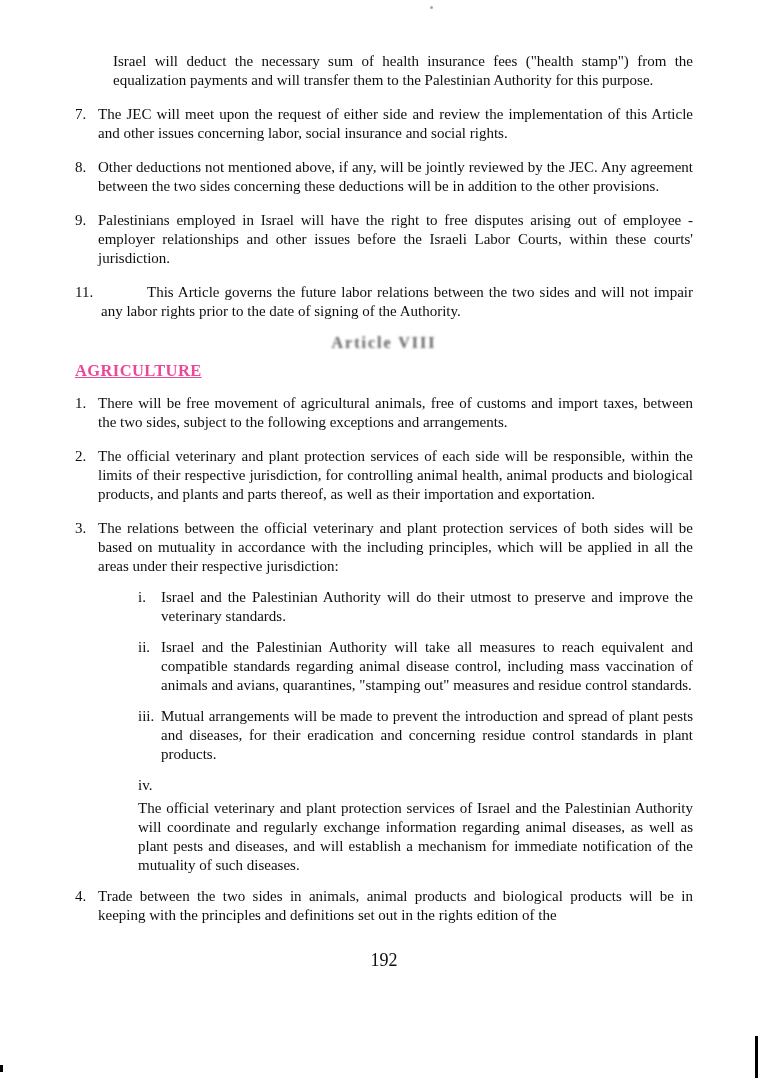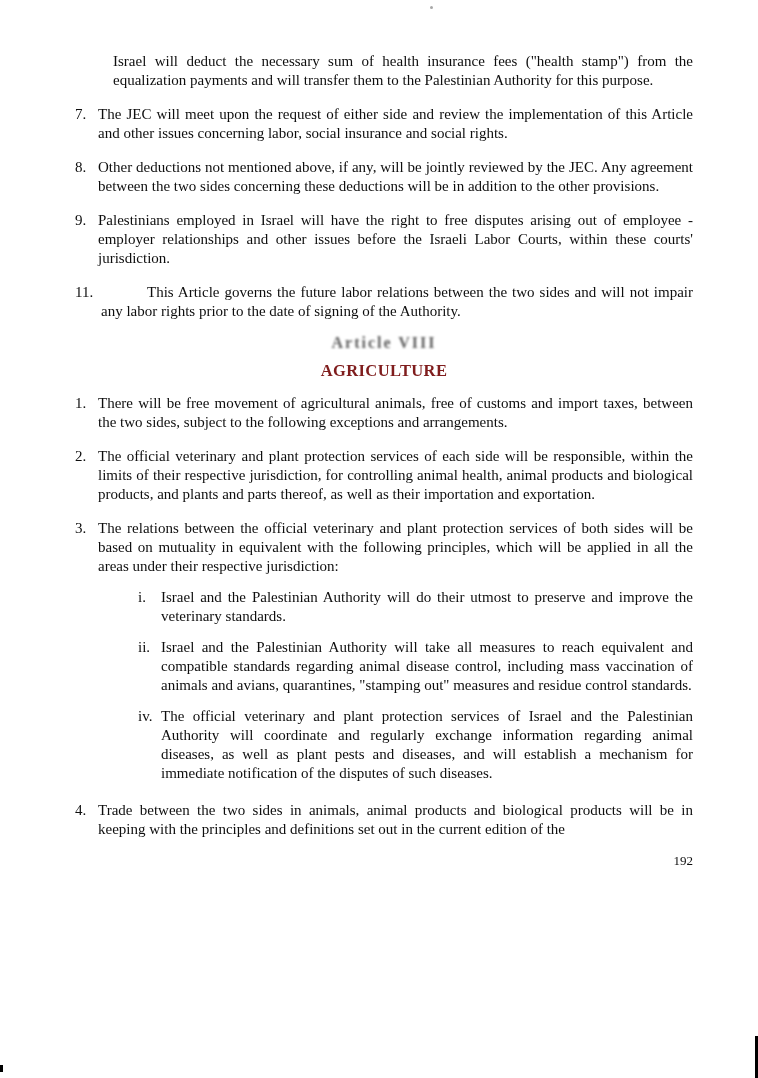--- a/index.html
+++ b/index.html
@@ -36,45 +36,46 @@
   .item > .num { flex: 0 0 23px; }
   .item > .num.num-wide { flex: 0 0 26px; }
   .item > p { flex: 1 1 auto; }
   .first-indent { text-indent: 46px; }
   .item.tight { margin-bottom: 12px; }
   .item.last { margin-bottom: 0; }
 
   .subitem { display: flex; margin-left: 63px; margin-bottom: 12px; }
   .subitem > .rnum { flex: 0 0 23px; }
   .subitem > p { flex: 1 1 auto; font-family: Liberation Serif, serif; }
-  .subitem.last-sub { margin-bottom: 18px; }
+  .subitem.last-sub { margin-bottom: 12px; flex-direction: column; }
 
   .article-heading {
     margin: 4px 0 9px 0;
     text-align: center;
     font-size: 16px;
     font-weight: 700;
     letter-spacing: 2px;
     color: #5f5f5f;
     filter: blur(1.1px);
   }
 
   .section-title {
     margin: 0 0 14px 0;
-    text-align: center;
+    text-align: left;
     font-size: 16.5px;
     font-weight: 700;
     letter-spacing: 0.4px;
-    color: #7f1d1d;
+    color: #ec4899;
+    text-decoration: underline;
   }
 
   .page-number {
-    margin-top: 12px;
-    text-align: right;
-    font-size: 13px;
+    margin-top: 26px;
+    text-align: center;
+    font-size: 18px;
   }
 
   .artifact { position: absolute; background: #000; }
   .dot-top {
     left: 430px; top: 6px; width: 3px; height: 3px;
     background: #a8a8a8; border-radius: 50%;
   }
   .edge-right { right: 0; bottom: 0; width: 3px; height: 42px; }
   .edge-left  { left: 0; bottom: 6px; width: 3px; height: 7px; }
 </style>
@@ -118,42 +119,46 @@
       <p>There will be free movement of agricultural animals, free of customs and import taxes, between the two sides, subject to the following exceptions and arrangements.</p>
     </div>
 
     <div class="item">
       <span class="num">2.</span>
       <p>The official veterinary and plant protection services of each side will be responsible, within the limits of their respective jurisdiction, for controlling animal health, animal products and biological products, and plants and parts thereof, as well as their importation and exportation.</p>
     </div>
 
     <div class="item tight">
       <span class="num">3.</span>
-      <p>The relations between the official veterinary and plant protection services of both sides will be based on mutuality in equivalent with the following principles, which will be applied in all the areas under their respective jurisdiction:</p>
+      <p>The relations between the official veterinary and plant protection services of both sides will be based on mutuality in accordance with the including principles, which will be applied in all the areas under their respective jurisdiction:</p>
     </div>
 
     <div class="subitem">
       <span class="rnum">i.</span>
       <p>Israel and the Palestinian Authority will do their utmost to preserve and improve the veterinary standards.</p>
     </div>
 
     <div class="subitem">
       <span class="rnum">ii.</span>
       <p>Israel and the Palestinian Authority will take all measures to reach equivalent and compatible standards regarding animal disease control, including mass vaccination of animals and avians, quarantines, "stamping out" measures and residue control standards.</p>
     </div>
 
+    <div class="subitem">
+      <span class="rnum">iii.</span>
+      <p>Mutual arrangements will be made to prevent the introduction and spread of plant pests and diseases, for their eradication and concerning residue control standards in plant products.</p>
+    </div>
 
     <div class="subitem last-sub">
       <span class="rnum">iv.</span>
-      <p>The official veterinary and plant protection services of Israel and the Palestinian Authority will coordinate and regularly exchange information regarding animal diseases, as well as plant pests and diseases, and will establish a mechanism for immediate notification of the disputes of such diseases.</p>
+      <p>The official veterinary and plant protection services of Israel and the Palestinian Authority will coordinate and regularly exchange information regarding animal diseases, as well as plant pests and diseases, and will establish a mechanism for immediate notification of the mutuality of such diseases.</p>
     </div>
 
     <div class="item last">
       <span class="num">4.</span>
-      <p>Trade between the two sides in animals, animal products and biological products will be in keeping with the principles and definitions set out in the current edition of the</p>
+      <p>Trade between the two sides in animals, animal products and biological products will be in keeping with the principles and definitions set out in the rights edition of the</p>
     </div>
 
     <div class="page-number">192</div>
 
   </div>
 
   <div class="artifact edge-right"></div>
   <div class="artifact edge-left"></div>
 
 </div>

